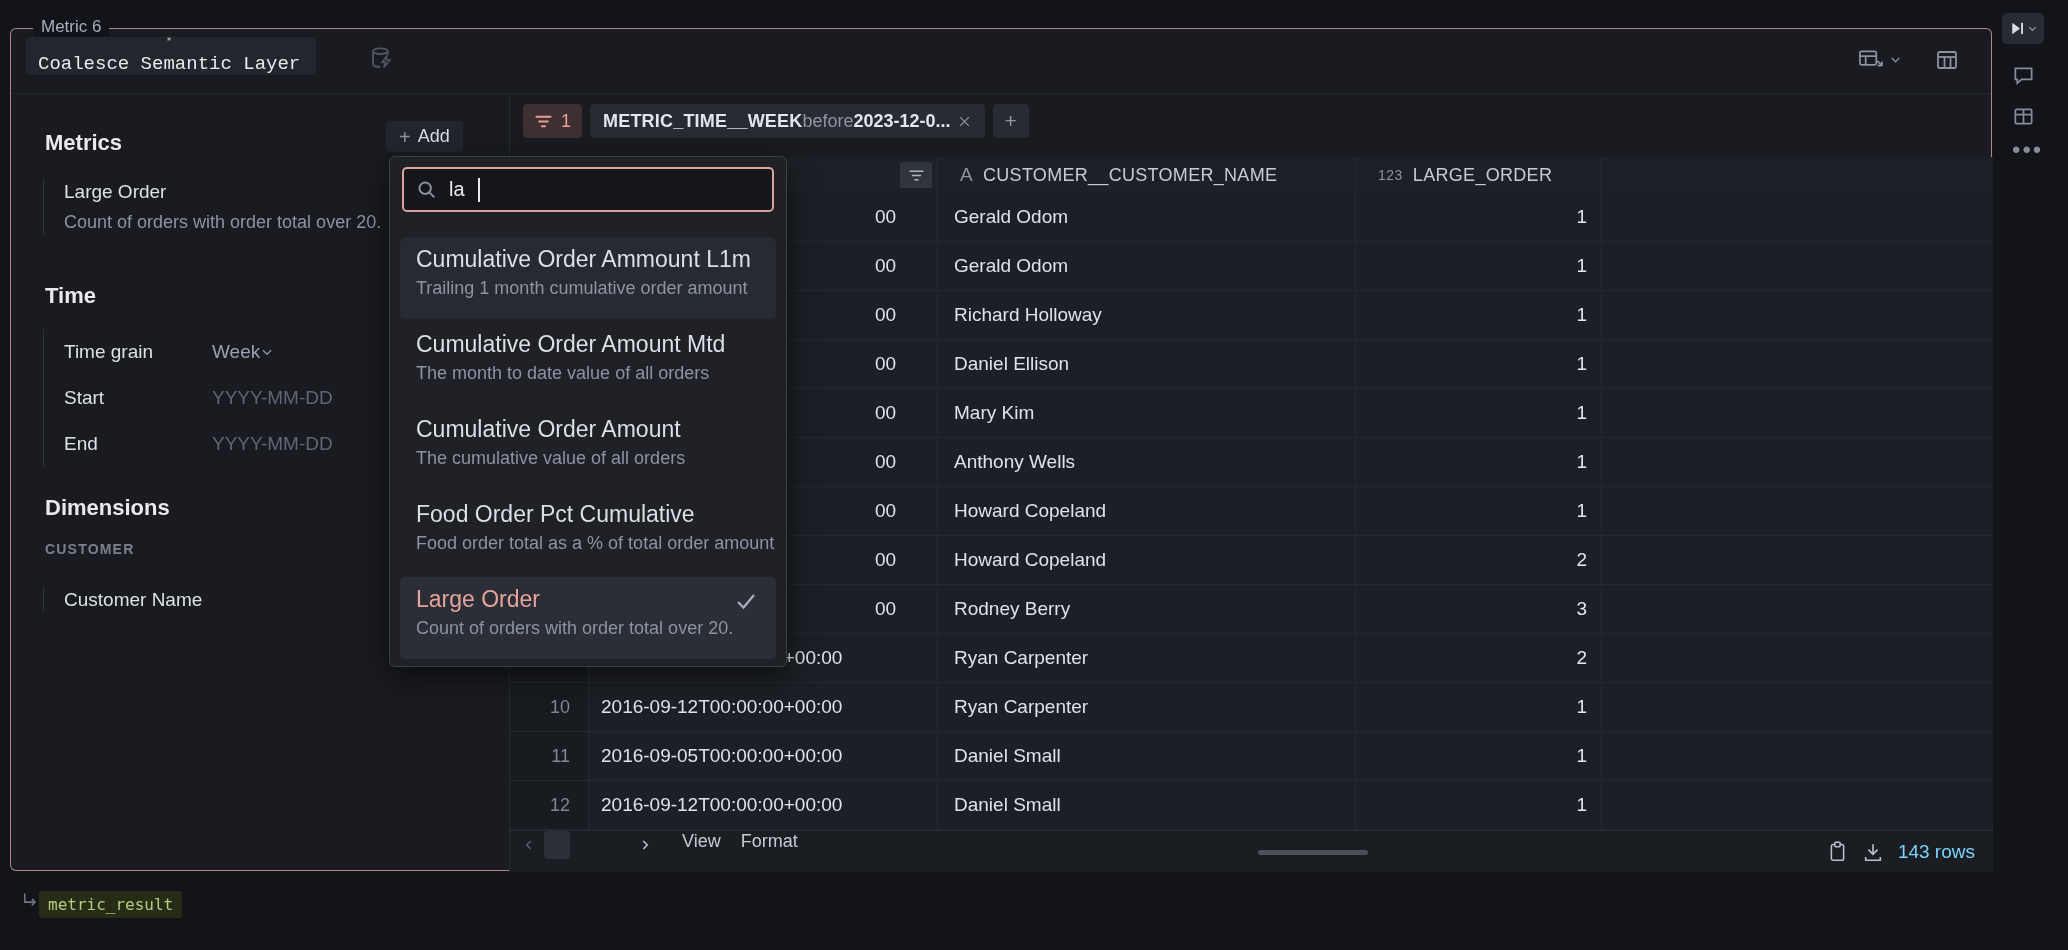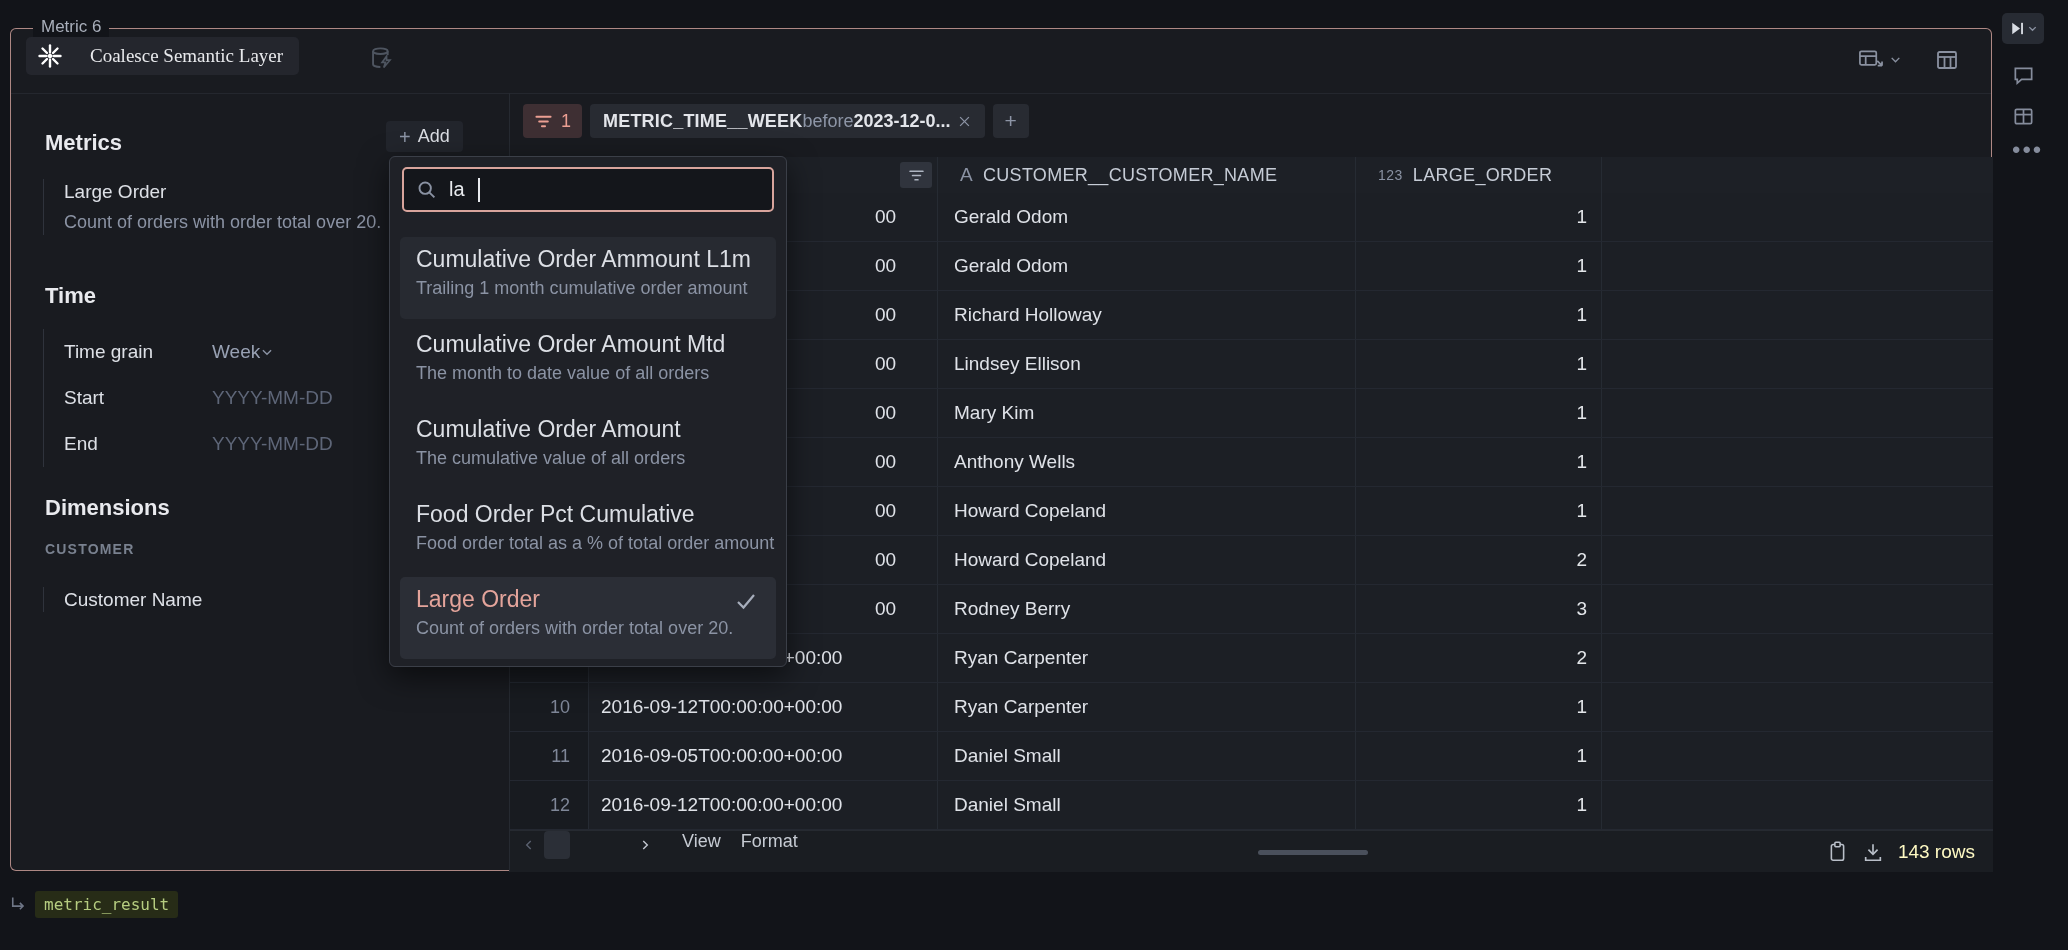--- a/index.html
+++ b/index.html
@@ -25,24 +25,24 @@
     background:#121419; padding:0 8px;
     font-size:17px; color:#a9afbb; white-space:nowrap;
   }
   .cell-header-divider {
     position:absolute; left:0; right:0; top:64px; height:1px; background:#24272e;
   }
 
   
   .source-chip {
     position:absolute; left:15px; top:8px; height:38px;
-    display:flex; align-items:center; gap:28px;
+    display:flex; align-items:center; gap:12px;
     background:#24262d; border-radius:5px; padding:0 16px 0 12px;
-    font-family:Liberation Serif, serif;
-    font-size:19px; color:#e8e9ec; white-space:nowrap;
+    font-family:Liberation Mono, monospace;
+    font-size:19px; color:#e8e9ec; white-space:nowrap;flex-direction:column;
   }
   .db-bolt { position:absolute; left:357px; top:16px; color:#4e5560; }
   .hdr-icons { position:absolute; top:19px; display:flex; align-items:center; color:#8a91a0; }
   .hdr-group-1 { left:1847px; gap:6px; }
   .hdr-group-2 { left:1924px; }
 
   
   .h-section { position:absolute; left:34px; font-size:22px; font-weight:600; color:#e9eaee; }
   .add-btn {
     position:absolute; left:375px; top:92px; height:31px;
@@ -121,21 +121,21 @@
   .pg-chevron { display:flex; padding:0 4px; }
   .pg-prev { color:#5a6170; }
   .pg-next { color:#c3c8d1; cursor:pointer; }
   .pg-num { min-width:26px; height:28px; display:flex; align-items:center; justify-content:center;
             border-radius:4px; color:#99a1af; cursor:pointer; padding:0 4px; }
   .pg-num.current { background:#2b2f37; color:#e6e8ec; }
   .ft-link { margin-left:26px; cursor:pointer; color:#c6cbd3; }
   .scroll-thumb { position:absolute; left:748px; top:19px; width:110px; height:5px;
                   border-radius:3px; background:#4a505c; cursor:grab; }
   .ft-right { position:absolute; right:18px; top:0; height:100%; display:flex; align-items:center; gap:14px; color:#b9bfc9; }
-  .ft-rows { color:#fef9c3; font-size:19px; }
+  .ft-rows { color:#7dd3fc; font-size:19px; }
 
   
   .dropdown {
     position:absolute; left:378px; top:127px; width:398px; height:511px;
     background:#1f2127; border:1px solid #3b3f48; border-radius:6px;
     box-shadow:0 10px 30px rgba(0,0,0,0.55);
     z-index:30;
   }
   .dd-search {
     position:absolute; left:12px; right:12px; top:10px; height:45px;
@@ -159,21 +159,21 @@
     position:absolute; left:2002px; top:13px; width:42px; height:31px;
     background:#272b33; border-radius:5px;
     display:flex; align-items:center; justify-content:center; gap:2px;
     color:#d9dde4; cursor:pointer;
   }
   .rail-icon { position:absolute; left:2012px; color:#858c9c; cursor:pointer; }
   .rail-comment { top:64px; }
   .rail-grid { top:105px; }
   .rail-dots { top:136px; font-size:24px; letter-spacing:2px; color:#858c9c; }
 
-  .result-row { position:absolute; left:8px; top:891px; display:flex; align-items:center; gap:8px; }
+  .result-row { position:absolute; left:20px; top:891px; display:flex; align-items:flex-start; }
   .result-arrow { color:#6f7787; }
   .result-chip {
     font-family:"DejaVu Sans Mono", monospace; font-size:16px; color:#b5cc80;
     background:#272c17; border-radius:3px; padding:4px 9px;
   }
 
   svg { display:block; }
 </style>
 </head>
 <body>
@@ -364,21 +364,21 @@
           <div class="tr">
             <div class="cell-col c-num"></div>
             <div class="cell-col c-date tail">00</div>
             <div class="cell-col c-name">Richard Holloway</div>
             <div class="cell-col c-val">1</div>
             <div class="cell-col c-fill"></div>
           </div>
           <div class="tr">
             <div class="cell-col c-num"></div>
             <div class="cell-col c-date tail">00</div>
-            <div class="cell-col c-name">Lindsey Ellison</div>
+            <div class="cell-col c-name">Daniel Ellison</div>
             <div class="cell-col c-val">1</div>
             <div class="cell-col c-fill"></div>
           </div>
           <div class="tr">
             <div class="cell-col c-num"></div>
             <div class="cell-col c-date tail">00</div>
             <div class="cell-col c-name">Mary Kim</div>
             <div class="cell-col c-val">1</div>
             <div class="cell-col c-fill"></div>
           </div>

